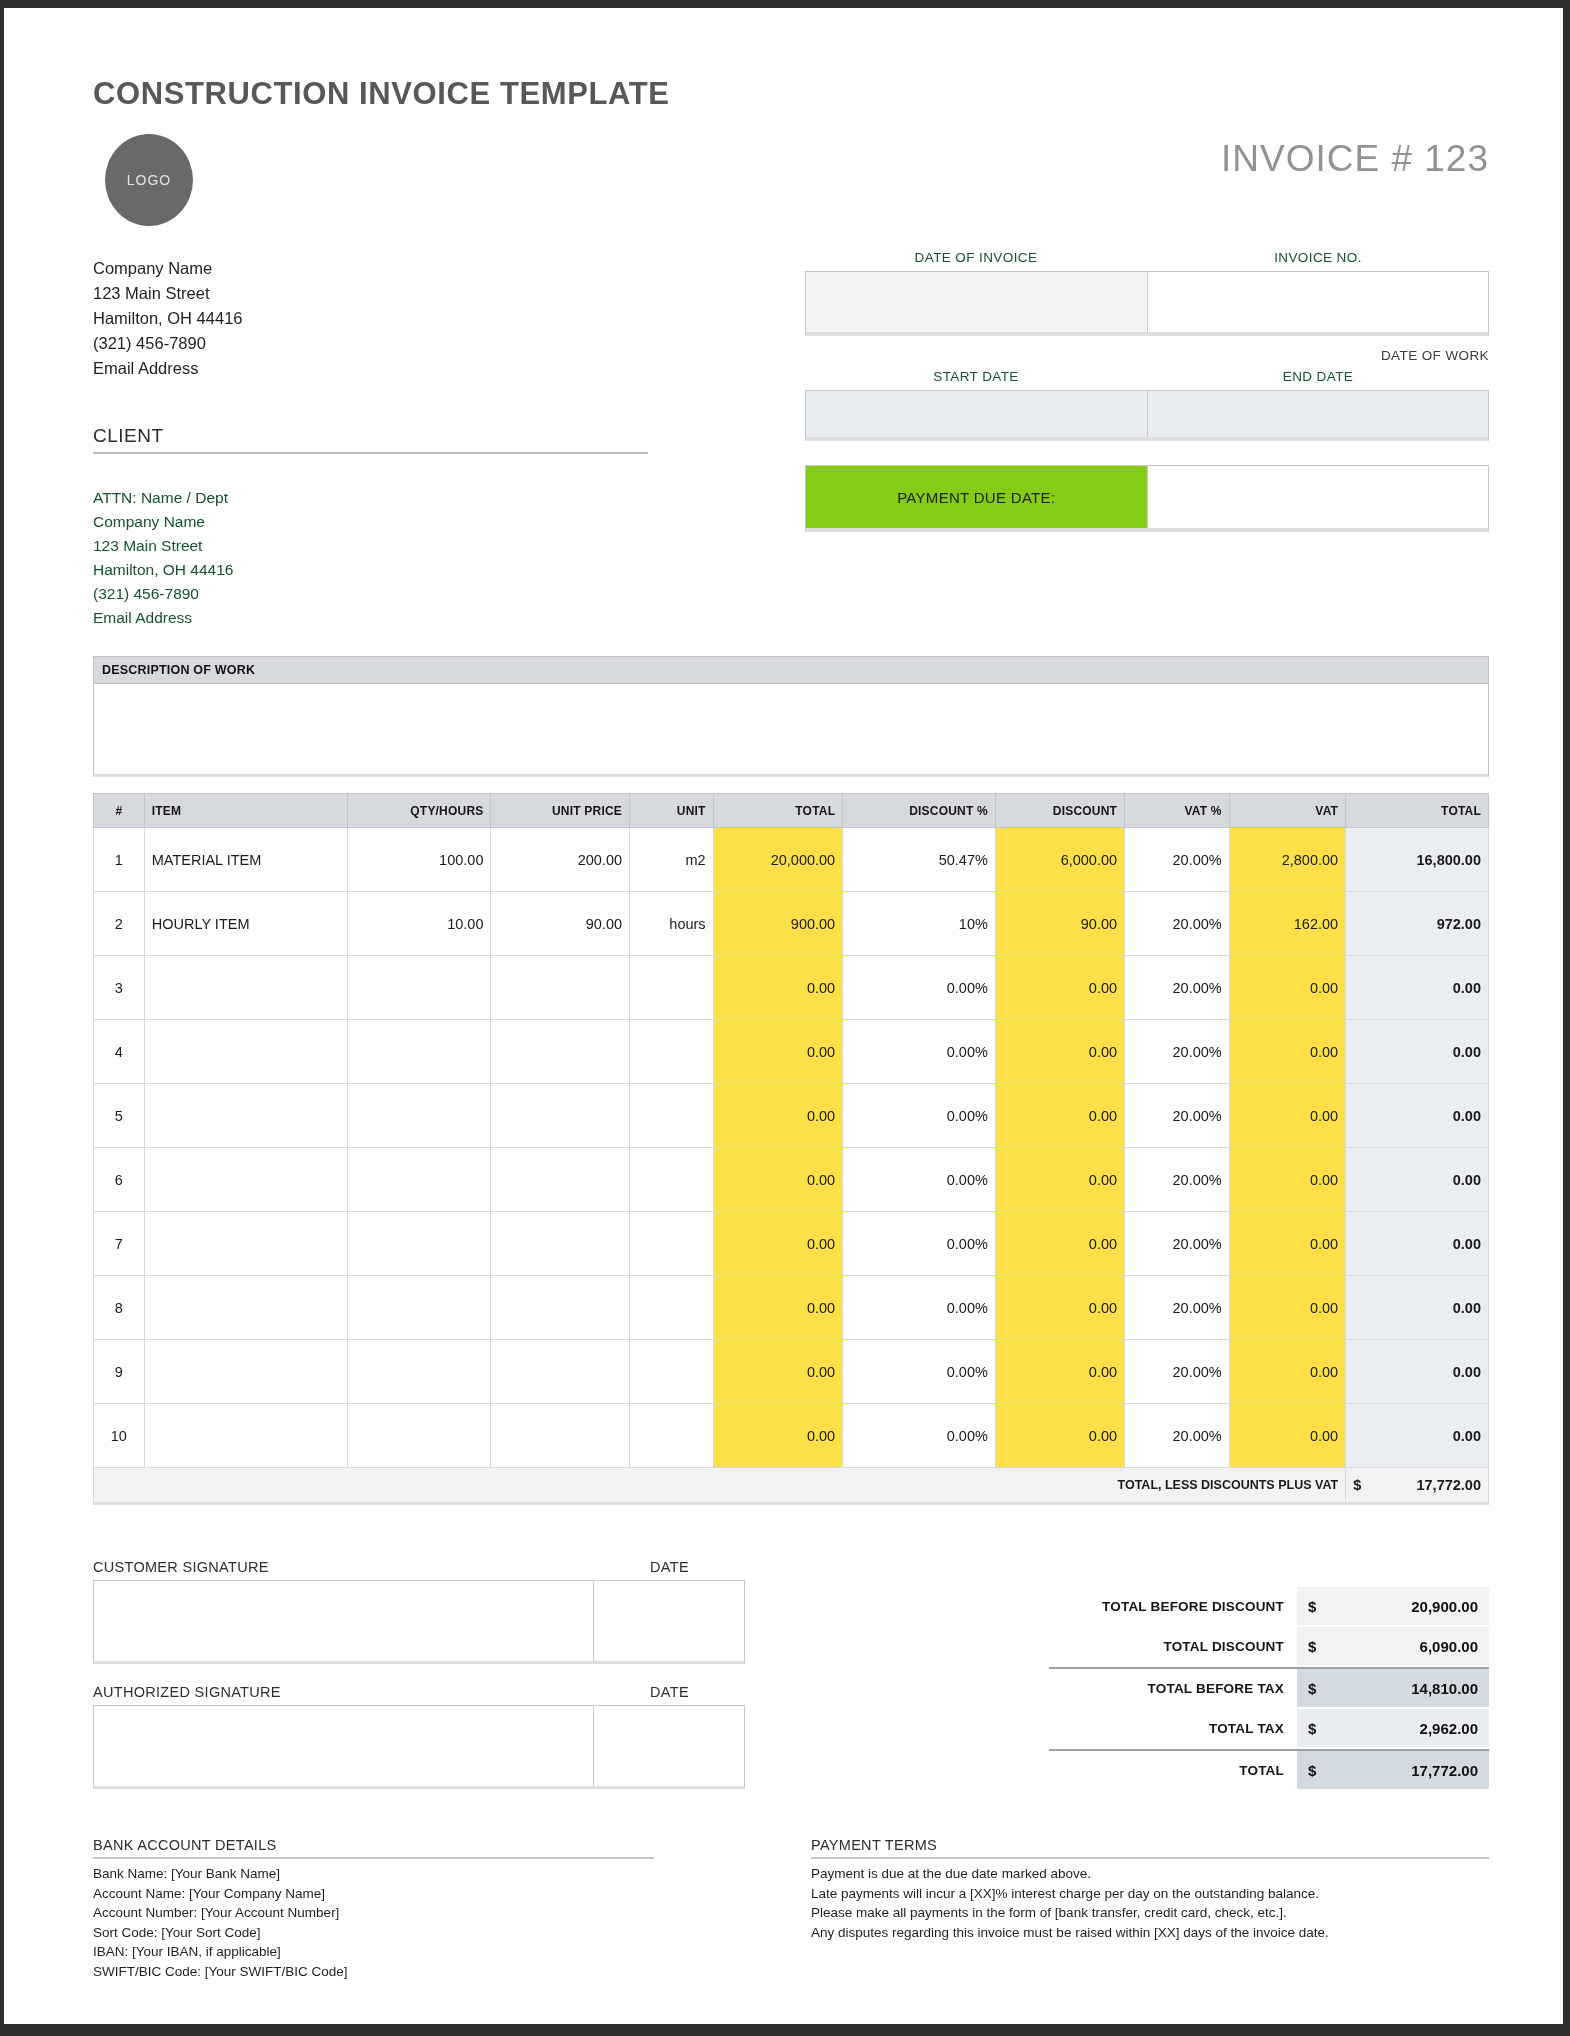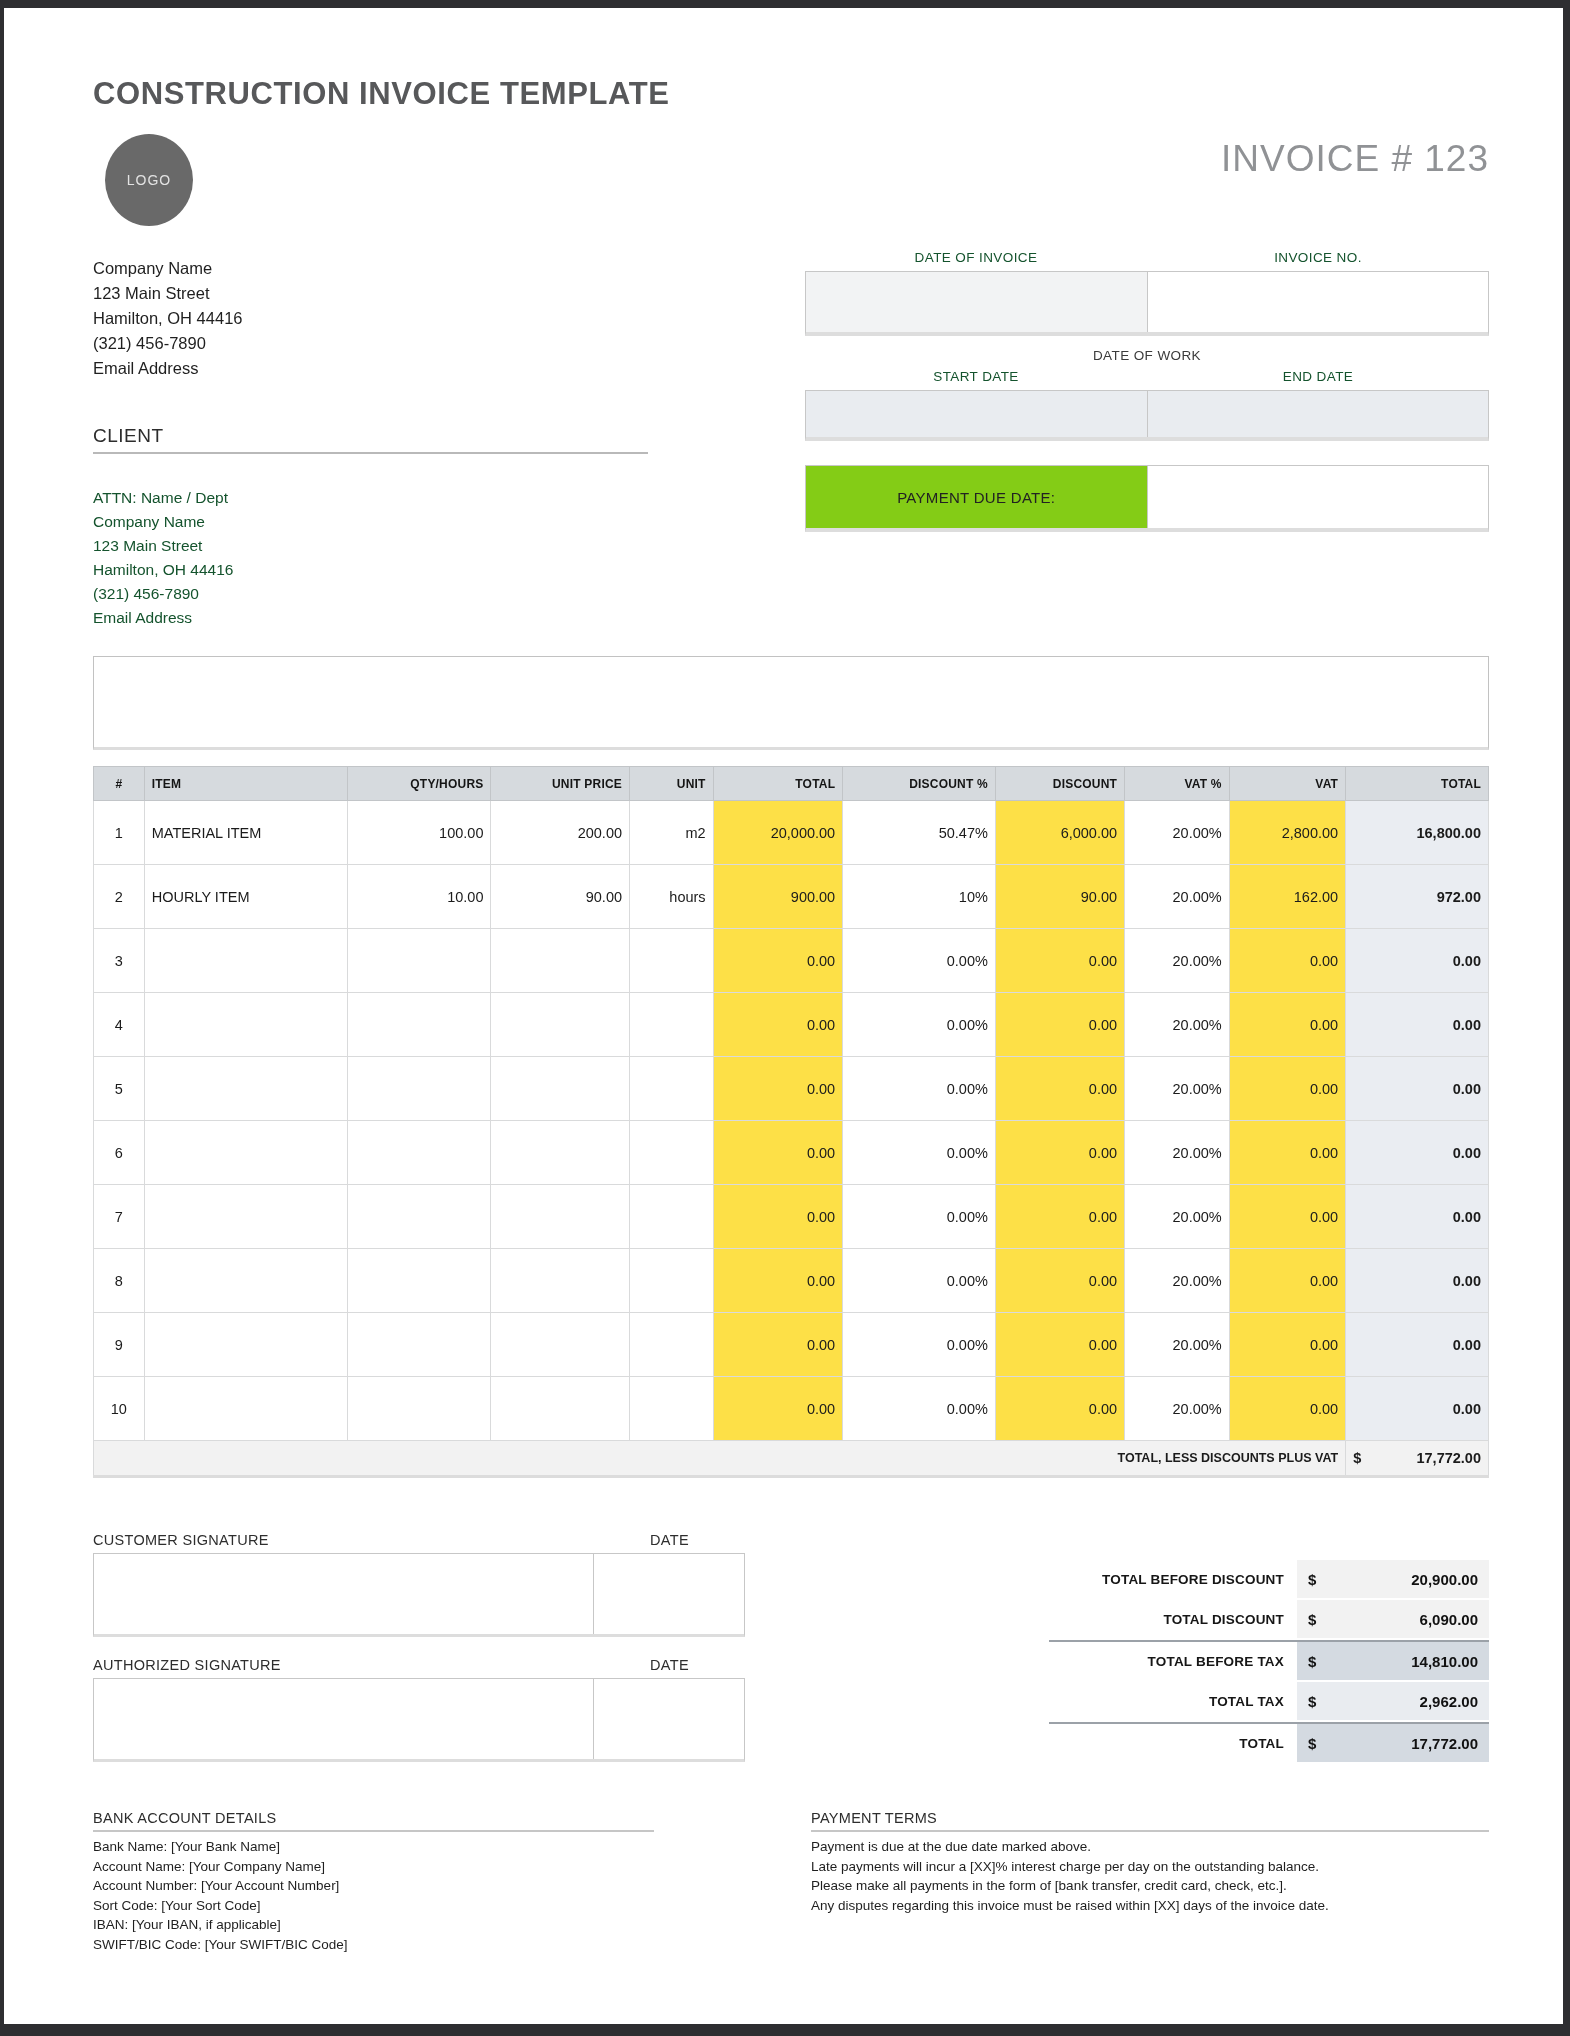--- a/index.html
+++ b/index.html
@@ -26,21 +26,21 @@
   
   .fields { margin-top:66px; }
   .lbl-row { display:flex; }
   .lbl-row div { flex:1; text-align:center; font-size:13.5px; color:#14532d; letter-spacing:0.4px; padding:4px 0 6px 0; }
   .box-row { display:flex; border:1px solid #c7c7c7; border-bottom:4px solid #dddddd; }
   .box-row .cell { flex:1; height:60px; }
   .box-row .cell + .cell { border-left:1px solid #c7c7c7; }
   .bg-lt { background:#f2f3f4; }
   .bg-blue { background:#e9ecf0; }
   .bg-white { background:#ffffff; }
-  .work-lbl { text-align:center; font-size:13.5px; color:#3b3b3b; letter-spacing:0.4px; padding:12px 0 2px 0; }
+  .work-lbl { text-align:right; font-size:13.5px; color:#3b3b3b; letter-spacing:0.4px; padding:12px 0 2px 0; }
   .pay-row { display:flex; border:1px solid #c7c7c7; border-bottom:4px solid #dddddd; margin-top:24px; }
   .pay-row .pay-label { flex:1; background:#84cc16; height:62px; display:flex; align-items:center; justify-content:center;
                         font-size:15px; color:#222; letter-spacing:0.3px;text-align:center; }
   .pay-row .pay-value { flex:1; background:#fff; border-left:1px solid #c7c7c7; }
 
   
   .desc { margin-top:26px; border:1px solid #c2c2c2; border-bottom:3px solid #dddddd; }
   .desc-head { background:#d6dade; border-bottom:1px solid #c2c2c2; font-size:12.5px; font-weight:bold; color:#111;
                padding:6px 8px; letter-spacing:0.2px; }
   .desc-body { height:90px; background:#fff; }
@@ -147,20 +147,21 @@
 
           <div class="pay-row">
             <div class="pay-label">PAYMENT DUE DATE:</div>
             <div class="pay-value"></div>
           </div>
         </div>
       </div>
     </div>
 
     <div class="desc">
+      <div class="desc-head">DESCRIPTION OF WORK</div>
       <div class="desc-body"></div>
     </div>
 
     <table class="items">
       <thead>
           <tr id="items-head-row">
             <th class="col-num">#</th>
             <th class="col-item">ITEM</th>
             <th class="col-qty">QTY/HOURS</th>
             <th class="col-unit_price">UNIT PRICE</th>

